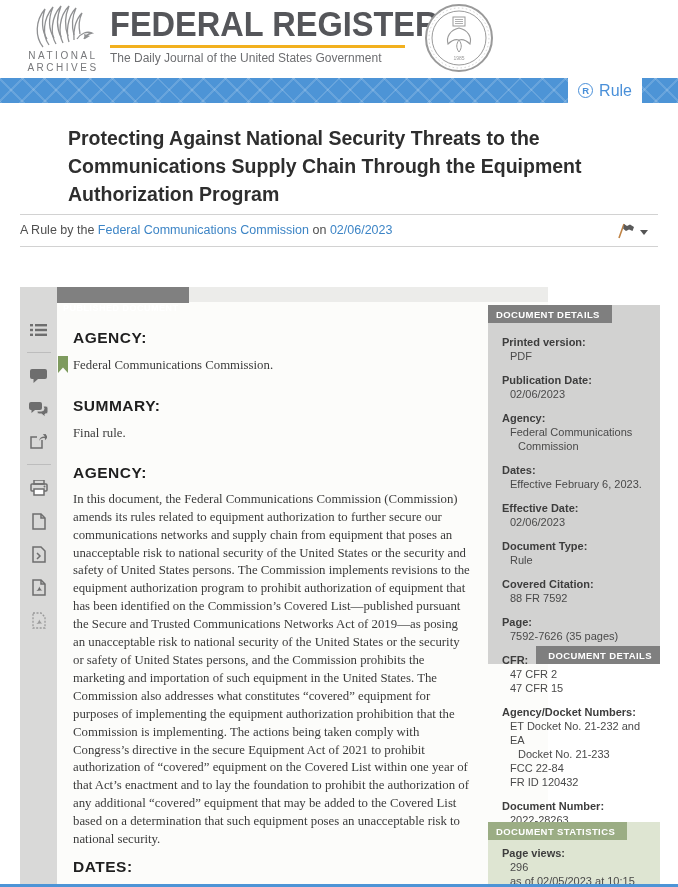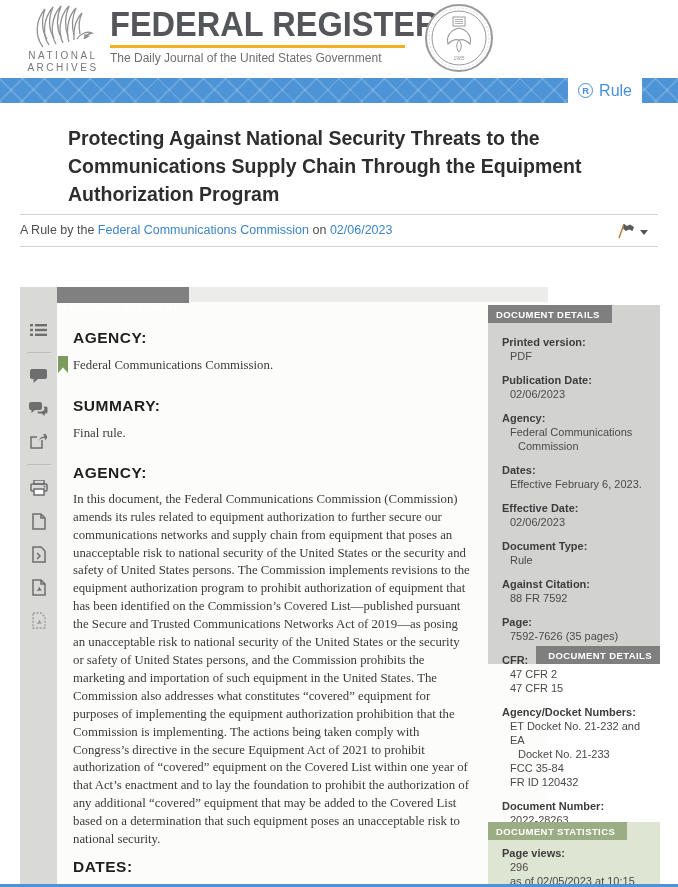--- a/index.html
+++ b/index.html
@@ -277,40 +277,40 @@
       <div class="field-label">Effective Date:</div>
       <div class="field-line">02/06/2023</div>
     </div>
 
     <div class="field">
       <div class="field-label">Document Type:</div>
       <div class="field-line">Rule</div>
     </div>
 
     <div class="field">
-      <div class="field-label">Against Citation:</div>
+      <div class="field-label">Covered Citation:</div>
       <div class="field-line">88 FR 7592</div>
     </div>
 
     <div class="field">
       <div class="field-label">Page:</div>
       <div class="field-line">7592-7626 (35 pages)</div>
     </div>
 
     <div class="field">
       <div class="field-label">CFR:</div>
       <div class="field-line">47 CFR 2</div>
       <div class="field-line">47 CFR 15</div>
     </div>
 
     <div class="field">
       <div class="field-label">Agency/Docket Numbers:</div>
       <div class="field-line">ET Docket No. 21-232 and EA</div>
       <div class="field-line cont">Docket No. 21-233</div>
-      <div class="field-line">FCC 35-84</div>
+      <div class="field-line">FCC 22-84</div>
       <div class="field-line">FR ID 120432</div>
     </div>
 
     <div class="field">
       <div class="field-label">Document Number:</div>
       <div class="field-line">2022-28263</div>
     </div>
 
   </div>
   <div class="details-footer-tab">DOCUMENT DETAILS</div>

